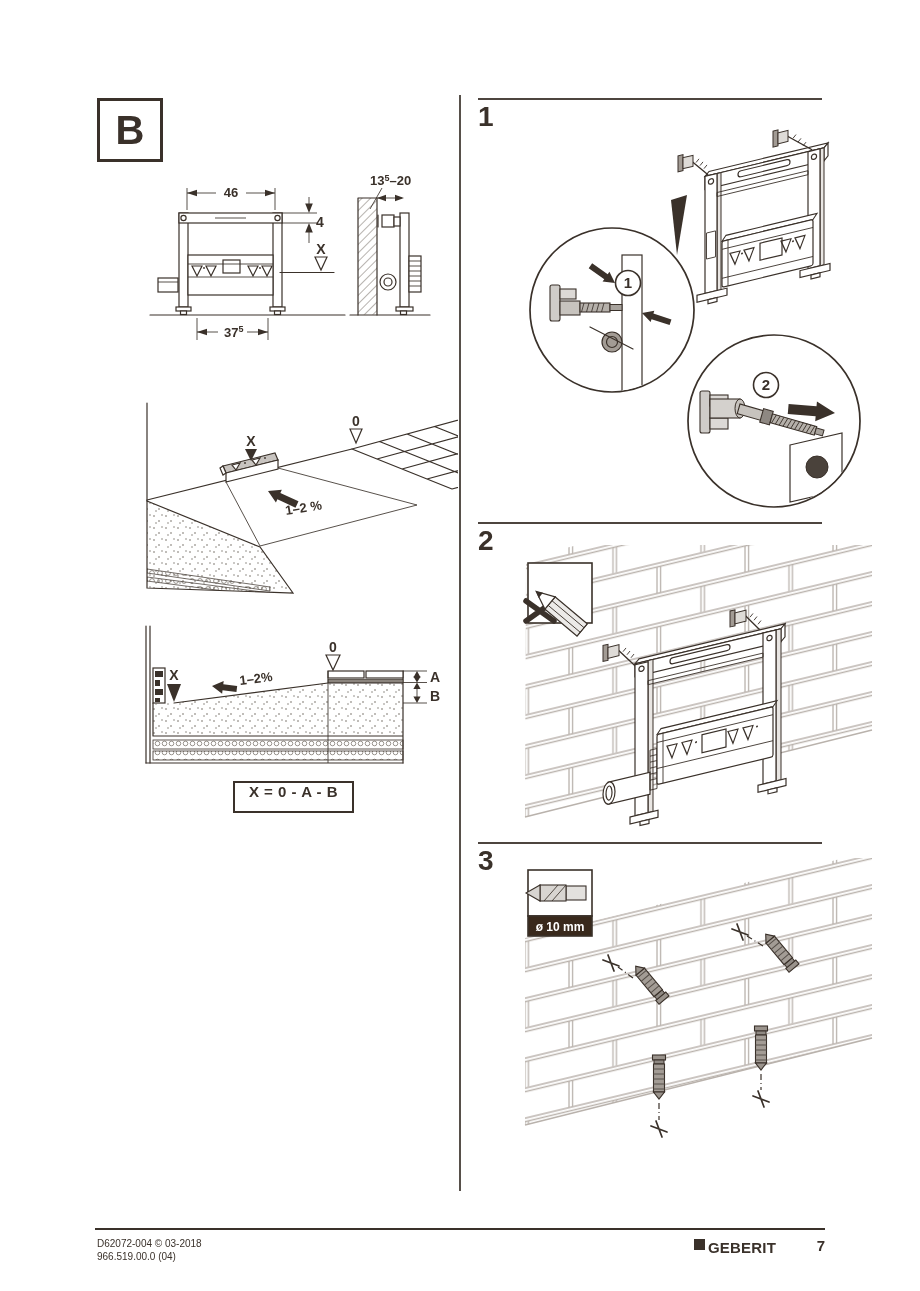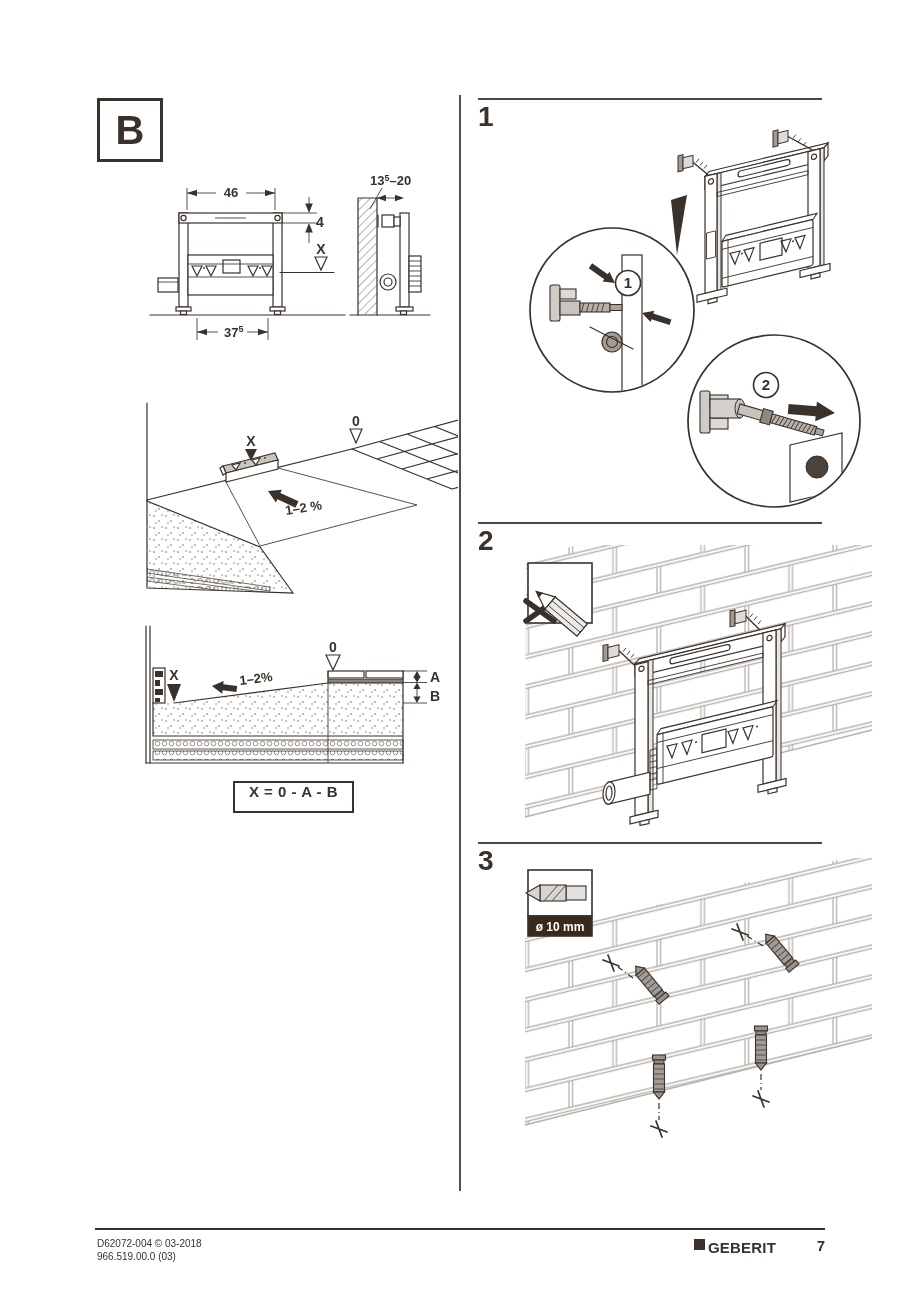--- a/index.html
+++ b/index.html
@@ -502,21 +502,21 @@
       <path class="thin" d="M64,43 L78,27 M72,43 L86,27"></path>
       <polygon points="60,27 46,35 60,43" fill="#d8d5d1" stroke="var(--ink)" stroke-width="1.1"></polygon>
       <rect x="48" y="58" width="64" height="20" fill="var(--bar_dark)" stroke="var(--ink)" stroke-width="1.6"></rect>
       <text class="drill" x="80" y="72.5">ø 10 mm</text>
     </g>
   </svg>
 
   <div class="abs footrule"></div>
   <div class="abs footsmall">
     <div>D62072-004 © 03-2018</div>
-    <div>966.519.00.0 (03)</div>
+    <div>966.519.00.0 (04)</div>
   </div>
   <div class="abs brand">
     <span class="sq"></span>
     <span class="nm">GEBERIT</span>
   </div>
   <div class="abs pagenum">7</div>
 
 </div>
 
 </body></html>

